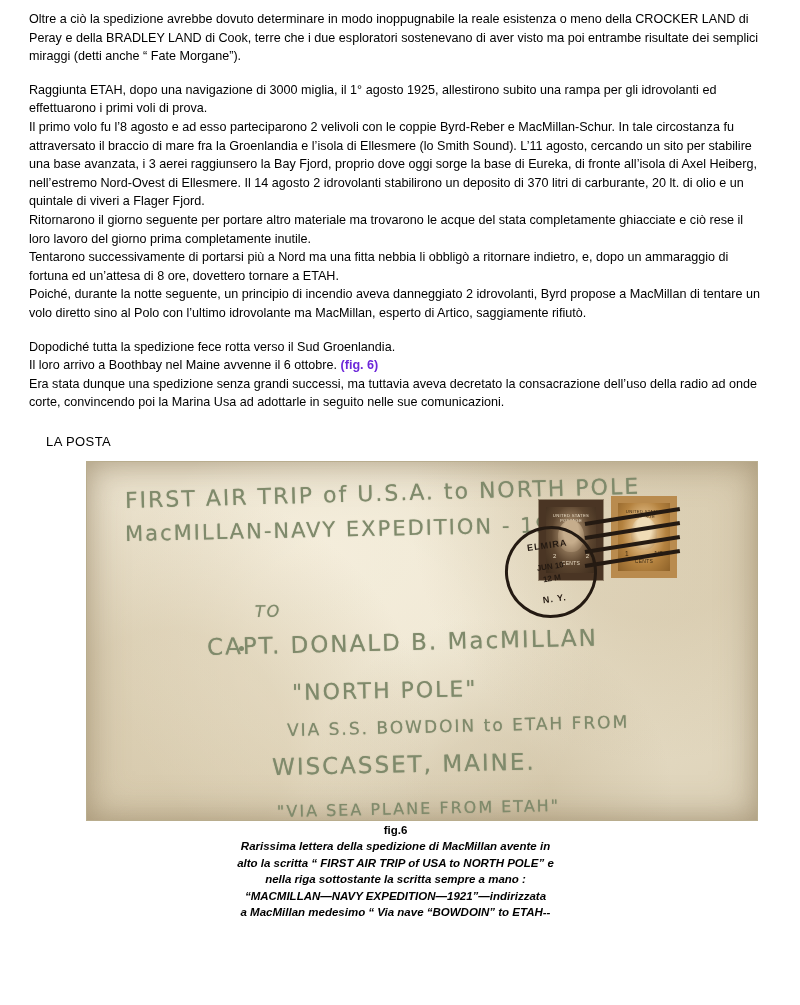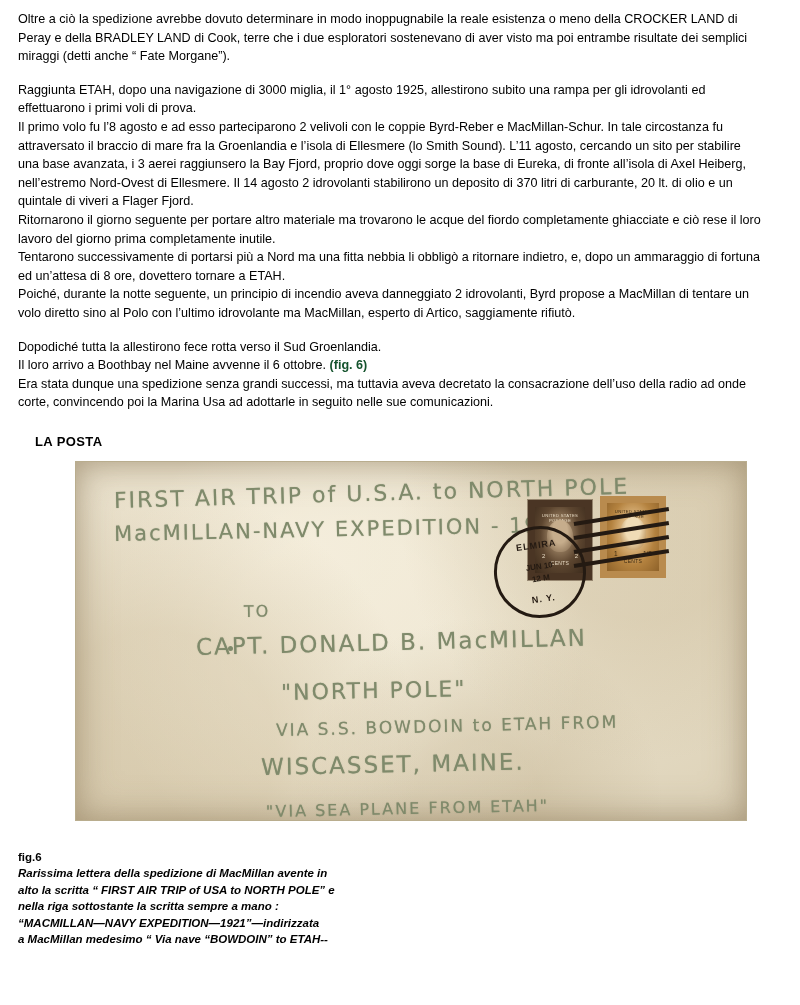--- a/index.html
+++ b/index.html
@@ -13,40 +13,40 @@
     position: relative;
     font-family: "Liberation Sans", sans-serif;
     color: #000000;
     overflow: hidden;
   }
   .page {
     position: relative;
     width: 800px;
     height: 1005px;
     box-sizing: border-box;
-    padding: 10px 38px 0 18px;
+    padding: 10px 38px 0 29px;
   }
   p.body-text {
     margin: 0;
     font-size: 12.6px;
     line-height: 18.6px;
     text-align: left;
     color: #000;
   }
   .para-gap {
     height: 15px;
   }
   .red {
-    color: #14532d;
+    color: #6d28d9;
     font-weight: bold;
   }
   .section-title {
     margin: 22px 0 0 17px;
     font-size: 13px;
-    font-weight: bold;
+    font-weight: normal;
     letter-spacing: 0.4px;
   }
 
   
   .card-wrap {
     margin: 12px 0 0 57px;
     width: 672px;
     height: 360px;
     position: relative;
   }
@@ -81,21 +81,21 @@
     position: absolute;
     font-family: "DejaVu Sans", sans-serif;
     color: #7f8a6b;
     text-shadow: 0 0 1px rgba(110,120,90,0.6);
     letter-spacing: 2px;
     white-space: nowrap;
     transform-origin: left center;
   }
   .h1 { left: 38px;  top: 26px;  font-size: 22px; transform: rotate(-1.6deg); }
   .h2 { left: 38px;  top: 60px;  font-size: 21px; transform: rotate(-1.2deg); }
-  .hto { left: 168px; top: 140px; font-size: 16px; transform: rotate(-1deg); }
+  .hto { left: 168px; top: 140px; font-size: 16px; transform: rotate(-1deg); font-style: italic; }
   .h3 { left: 120px; top: 172px; font-size: 23px; transform: rotate(-1.4deg); }
   .h4 { left: 205px; top: 218px; font-size: 22px; transform: rotate(-1.2deg); }
   .h5 { left: 200px; top: 258px; font-size: 17px; transform: rotate(-1.4deg); }
   .h6 { left: 185px; top: 292px; font-size: 23px; transform: rotate(-1.2deg); }
   .h7 { left: 190px; top: 340px; font-size: 16px; transform: rotate(-1.2deg); }
   .dot-mark {
     position: absolute;
     left: 152px; top: 184px;
     width: 5px; height: 5px;
     background: #7f8a6b;
@@ -240,46 +240,47 @@
     background: #241a12;
     transform-origin: left center;
   }
   .kb1 { left: 498px; top: 60px;  width: 96px; transform: rotate(-9deg); }
   .kb2 { left: 498px; top: 74px;  width: 96px; transform: rotate(-9deg); }
   .kb3 { left: 498px; top: 88px;  width: 96px; transform: rotate(-9deg); }
   .kb4 { left: 498px; top: 102px; width: 96px; transform: rotate(-9deg); }
 
   
   .caption {
-    margin: 28px 0 0 0;
+    margin: 1px 0 0 0;
+    text-align: center;
     font-size: 11.5px;
     font-weight: bold;
     line-height: 16.5px;
     font-style: italic;
   }
   .caption .fignum {
     font-style: normal;
   }
 </style>
 </head>
 <body>
 
 <div class="page">
 
   <p class="body-text">Oltre a ciò la spedizione avrebbe dovuto determinare in modo inoppugnabile la reale esistenza o meno della CROCKER  LAND di Peray e della BRADLEY LAND di Cook, terre che i due esploratori sostenevano di aver visto ma poi entrambe risultate dei semplici miraggi (detti anche “ Fate Morgane”).</p>
   <div class="para-gap"></div>
 
   <p class="body-text">Raggiunta ETAH, dopo una navigazione di 3000 miglia, il 1° agosto 1925, allestirono subito una rampa per gli idrovolanti ed effettuarono i primi voli di prova.</p>
   <p class="body-text">Il primo volo fu l’8 agosto e ad esso parteciparono 2 velivoli con le coppie Byrd-Reber  e  MacMillan-Schur. In tale circostanza fu attraversato il braccio di mare fra la Groenlandia e l’isola di Ellesmere (lo Smith Sound). L’11 agosto, cercando un sito per stabilire una base avanzata, i 3 aerei raggiunsero la Bay Fjord, proprio dove oggi sorge la base di Eureka, di fronte all’isola di Axel Heiberg, nell’estremo Nord-Ovest di Ellesmere. Il 14 agosto 2 idrovolanti stabilirono un deposito di 370 litri di carburante, 20 lt. di olio e un quintale di viveri a Flager Fjord.</p>
-  <p class="body-text">Ritornarono il giorno seguente per portare altro materiale ma trovarono le acque del fiordo completamente ghiacciate e ciò rese il loro lavoro del giorno prima completamente inutile.</p>
+  <p class="body-text">Ritornarono il giorno seguente per portare altro materiale ma trovarono le acque del stata completamente ghiacciate e ciò rese il loro lavoro del giorno prima completamente inutile.</p>
   <p class="body-text">Tentarono successivamente di portarsi più a Nord ma una fitta nebbia li obbligò a ritornare indietro, e, dopo un ammaraggio di fortuna ed un’attesa di 8 ore, dovettero tornare a ETAH.</p>
   <p class="body-text">Poiché, durante la notte seguente, un principio di incendio aveva danneggiato 2 idrovolanti, Byrd propose a MacMillan di tentare un volo diretto sino al Polo con l’ultimo idrovolante ma MacMillan, esperto di Artico, saggiamente rifiutò.</p>
   <div class="para-gap"></div>
 
-  <p class="body-text">Dopodiché tutta la allestirono fece rotta verso il Sud Groenlandia.</p>
+  <p class="body-text">Dopodiché tutta la spedizione fece rotta verso il Sud Groenlandia.</p>
 
   <p class="body-text"><span>Il loro arrivo a Boothbay nel Maine avvenne il 6 ottobre.  </span><span class="red">(fig. 6)</span></p>
 
   <p class="body-text">Era stata dunque una spedizione senza grandi successi, ma tuttavia aveva decretato la consacrazione dell’uso della radio ad onde corte, convincendo poi la Marina Usa ad adottarle in seguito nelle sue comunicazioni.</p>
 
   <div class="section-title">LA POSTA</div>
 
   <div class="card-wrap">
     <div class="postcard">
       <div class="edge-shade"></div>

